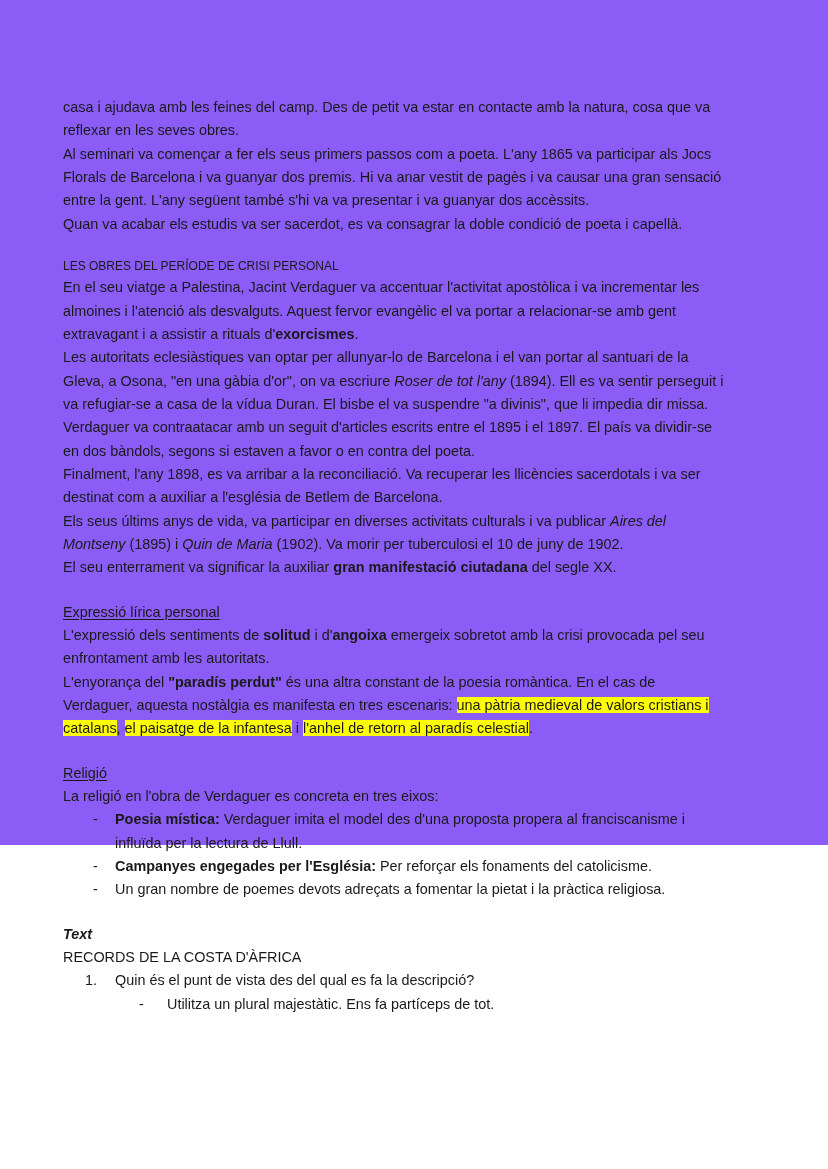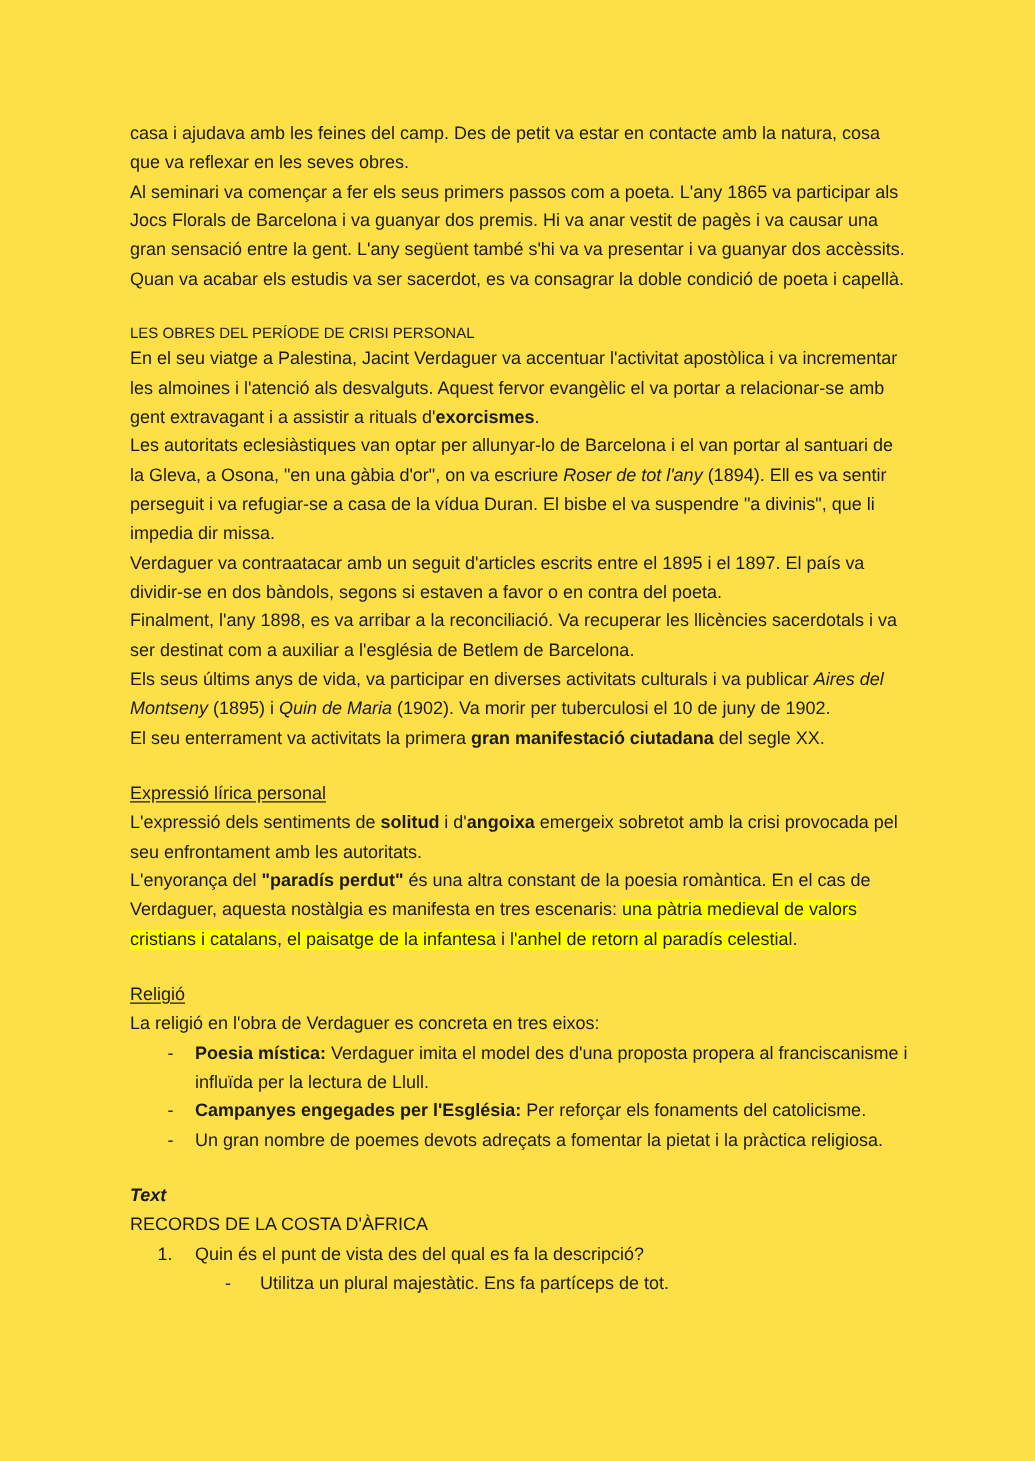--- a/index.html
+++ b/index.html
@@ -9,24 +9,24 @@
   }
   body {
     width: 828px;
     height: 1169px;
     font-family: "Liberation Sans", sans-serif;
     color: #000000;
   }
   .page {
     position: relative;
     width: 828px;
-    height: 1169px;
-    background: #fde047;
+    height: 845px;
+    background: #8b5cf6;
     box-sizing: border-box;
-    padding: 96px 100px 0 104px;
+    padding: 96px 100px 0 63px;
   }
   .doc {
     font-size: 14.4px;
     line-height: 1.62;
     color: #1a1a1a;
   }
   p {
     margin: 0;
   }
   .para-block {
@@ -117,21 +117,21 @@
 
     <div class="gap"></div>
 
     <div class="para-block">
       <p class="heading">LES OBRES DEL PERÍODE DE CRISI PERSONAL</p>
       <p><span>En el seu viatge a Palestina, Jacint Verdaguer va accentuar l'activitat apostòlica i va incrementar les almoines i l'atenció als desvalguts. Aquest fervor evangèlic el va portar a relacionar-se amb gent extravagant i a assistir a rituals d'</span><b>exorcismes</b><span>.</span></p>
       <p><span>Les autoritats eclesiàstiques van optar per allunyar-lo de Barcelona i el van portar al santuari de la Gleva, a Osona, "en una gàbia d'or", on va escriure </span><i>Roser de tot l'any</i><span> (1894). Ell es va sentir perseguit i va refugiar-se a casa de la vídua Duran. El bisbe el va suspendre "a divinis", que li impedia dir missa.</span></p>
       <p>Verdaguer va contraatacar amb un seguit d'articles escrits entre el 1895 i el 1897. El país va dividir-se en dos bàndols, segons si estaven a favor o en contra del poeta.</p>
       <p>Finalment, l'any 1898, es va arribar a la reconciliació. Va recuperar les llicències sacerdotals i va ser destinat com a auxiliar a l'església de Betlem de Barcelona.</p>
       <p><span>Els seus últims anys de vida, va participar en diverses activitats culturals i va publicar </span><i>Aires del Montseny</i><span> (1895) i </span><i>Quin de Maria</i><span> (1902). Va morir per tuberculosi el 10 de juny de 1902.</span></p>
-      <p><span>El seu enterrament va activitats la primera </span><b>gran manifestació ciutadana</b><span> del segle XX.</span></p>
+      <p><span>El seu enterrament va significar la auxiliar </span><b>gran manifestació ciutadana</b><span> del segle XX.</span></p>
     </div>
 
     <div class="gap"></div>
 
     <div class="para-block">
       <p class="sub-underline">Expressió lírica personal</p>
       <p><span>L'expressió dels sentiments de </span><b>solitud</b><span> i d'</span><b>angoixa</b><span> emergeix sobretot amb la crisi provocada pel seu enfrontament amb les autoritats.</span></p>
       <p><span>L'enyorança del </span><b>"paradís perdut"</b><span> és una altra constant de la poesia romàntica. En el cas de Verdaguer, aquesta nostàlgia es manifesta en tres escenaris: </span><span class="hl">una pàtria medieval de valors cristians i catalans</span><span>, </span><span class="hl">el paisatge de la infantesa</span><span> i </span><span class="hl">l'anhel de retorn al paradís celestial</span><span>.</span></p>
     </div>
 

